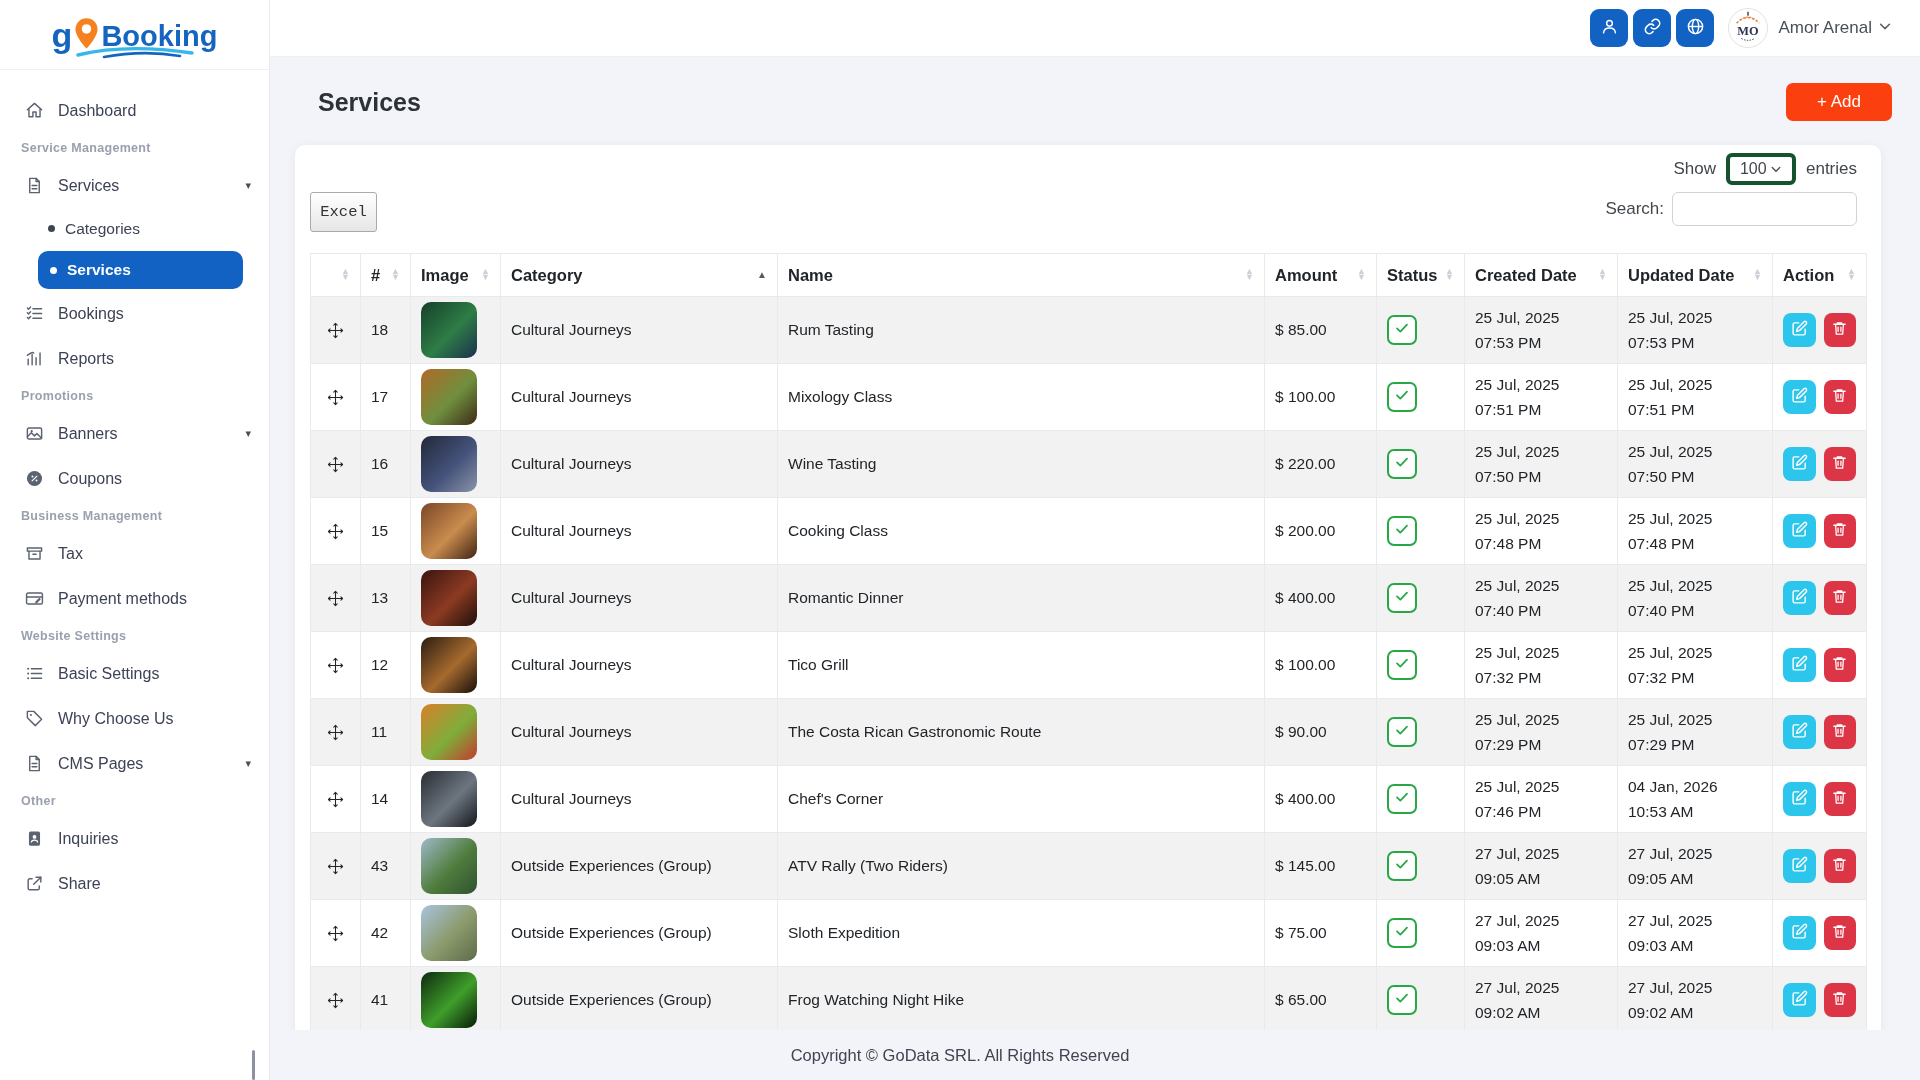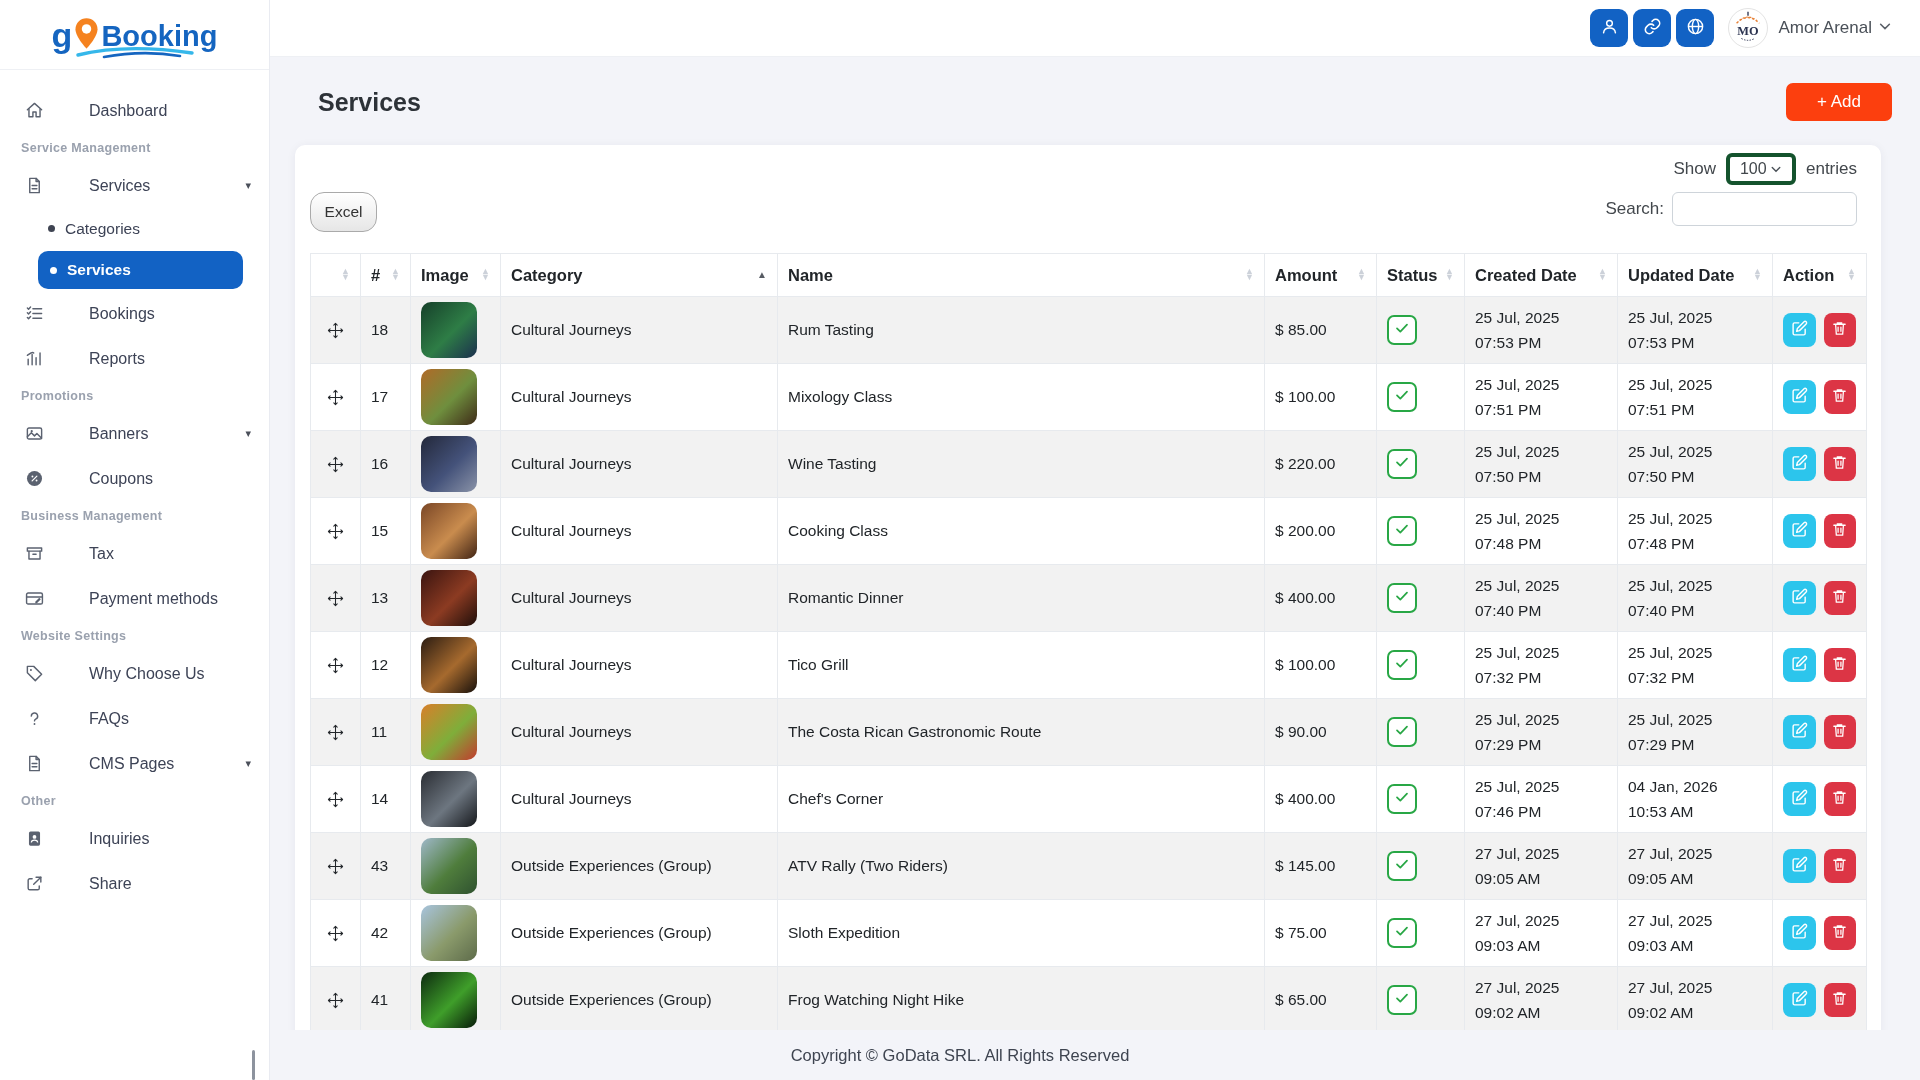--- a/index.html
+++ b/index.html
@@ -13,21 +13,21 @@
   .logo-wrap { height:70px; display:flex; align-items:center; justify-content:center;
                border-bottom:1px solid #eef0f4; position:relative; }
   .logo { display:flex; align-items:flex-end; position:relative; }
   .logo-g { font-size:34px; font-weight:bold; color:#1565c0; line-height:0.9; }
   .logo-pin { width:27px; height:34px; margin:0 1px -2px 1px; position:relative; top:-2px; }
   .logo-rest { font-size:29px; font-weight:bold; color:#1565c0; line-height:1; }
   .logo-swoosh { position:absolute; left:24px; bottom:-8px; width:120px; height:14px; }
   .side-menu { padding:18px 0 0 0; }
   .side-section { height:30px; display:flex; align-items:center; padding-left:21px;
                   font-size:12.5px; font-weight:bold; color:#9aa1ae; letter-spacing:.3px; }
-  .side-link { height:45px; display:flex; align-items:center; padding:0 18px 0 24px; cursor:pointer;gap:31px; }
+  .side-link { height:45px; display:flex; align-items:center; padding:0 18px 0 24px; cursor:pointer; }
   .side-icon { width:20px; height:20px; margin-right:14px; display:flex; align-items:center; justify-content:center; }
   .side-icon svg { width:19px; height:19px; }
   .side-label { font-size:16px; color:#3d4356; }
   .side-caret { margin-left:auto; font-size:11px; color:#4a4f5a; }
   .side-sub { height:41px; display:flex; align-items:center; padding-left:48px; cursor:pointer; }
   .side-sub .bullet { width:7px; height:7px; border-radius:50%; background:#3f4452; margin-right:10px; }
   .side-sub .sub-label { font-size:15.5px; color:#3d4356; }
   .side-sub.active { background:#1262c4; border-radius:10px; margin:2px 26px 2px 38px; height:38px; padding-left:12px; }
   .side-sub.active .bullet { background:#ffffff; }
   .side-sub.active .sub-label { color:#ffffff; font-weight:bold; }
@@ -57,22 +57,22 @@
   .show-label, .entries-label { font-size:17px; color:#42474c; }
   .page-size { width:70px; height:32px; border:4px solid #14532d; border-radius:6px; margin:0 10px;
                display:flex; align-items:center; justify-content:space-between; padding:0 10px; cursor:pointer;
                font-size:16px; color:#42474c; background:#fff; }
   .page-size svg { width:12px; height:12px; }
   .search-row { position:absolute; right:24px; top:47px; display:flex; align-items:center; }
   .search-label { font-size:17px; color:#42474c; margin-right:8px;margin-left:36px; }
   .search-input { width:185px; height:34px; border:1px solid #ced4da; border-radius:6px; padding:0 8px;
                   font-size:15px; font-family:inherit; outline:none; }
   .excel-btn { position:absolute; left:15px; top:47px; width:67px; height:40px;
-               background:linear-gradient(#ffffff,#e6e6e6); border:1px solid #aaaaaa; border-radius:14px;
-               font-size:15.5px; color:#333; cursor:pointer; font-family:Liberation Sans, sans-serif; }
+               background:linear-gradient(#ffffff,#e6e6e6); border:1px solid #aaaaaa; border-radius:3px;
+               font-size:15.5px; color:#333; cursor:pointer; font-family:Liberation Mono, monospace; }
 
   
   .tbl-wrap { position:absolute; left:15px; top:108px; width:1556px; }
   table { border-collapse:collapse; table-layout:fixed; width:1556px; }
   th, td { border:1px solid #e7eaee; overflow:hidden; }
   th { height:43px; font-size:16.5px; font-weight:bold; color:#212529; text-align:left; padding:0 10px; cursor:pointer; background:#fff; }
   .th-inner { display:flex; align-items:center; justify-content:space-between; }
   .sort { display:inline-flex; flex-direction:column; line-height:0.62; font-size:9px; color:#ccd1d9; margin-left:4px; }
   .sort.asc { color:#565b63; font-size:10px; }
   td { height:67px; font-size:15.5px; color:#212529; padding:0 10px; vertical-align:middle; }
@@ -207,34 +207,36 @@
               <path d="M2 10h20" fill="none" stroke="#5b6270" stroke-width="1.8" stroke-linecap="round" stroke-linejoin="round"></path>
               <path d="M13 16l5-5 2 2-5 5h-2z" fill="#5b6270"></path>
             </svg>
           </span>
             <span class="side-label">Payment methods</span>
             </div>
         <div class="side-section">Website Settings</div>
         <div class="side-link">
             <span class="side-icon">
             <svg viewBox="0 0 24 24">
+              <path d="M8 6h13M8 12h13M8 18h13" fill="none" stroke="#5b6270" stroke-width="1.8" stroke-linecap="round" stroke-linejoin="round"></path>
+              <circle cx="4" cy="6" r="1.3" fill="#5b6270"></circle>
+              <circle cx="4" cy="12" r="1.3" fill="#5b6270"></circle>
+              <circle cx="4" cy="18" r="1.3" fill="#5b6270"></circle>
+            </svg>
+          </span>
+            <span class="side-label">Basic Settings</span>
+            </div>
+        <div class="side-link">
+            <span class="side-icon">
+            <svg viewBox="0 0 24 24">
               <path d="M3 3h8l10 10-8 8L3 11z" fill="none" stroke="#5b6270" stroke-width="1.8" stroke-linecap="round" stroke-linejoin="round"></path>
               <circle cx="7.5" cy="7.5" r="1.3" fill="#5b6270"></circle>
             </svg>
           </span>
             <span class="side-label">Why Choose Us</span>
-            </div>
-        <div class="side-link">
-            <span class="side-icon">
-            <svg viewBox="0 0 24 24">
-              <path d="M8 9a4 4 0 1 1 5.5 3.7c-1 .5-1.5 1.2-1.5 2.3" fill="none" stroke="#5b6270" stroke-width="1.8" stroke-linecap="round" stroke-linejoin="round"></path>
-              <circle cx="12" cy="19" r="1.2" fill="#5b6270"></circle>
-            </svg>
-          </span>
-            <span class="side-label">FAQs</span>
             </div>
         <div class="side-link">
             <span class="side-icon">
             <svg viewBox="0 0 24 24">
               <path d="M6 3h8l4 4v14H6z" fill="none" stroke="#5b6270" stroke-width="1.8" stroke-linecap="round" stroke-linejoin="round"></path>
               <path d="M14 3v4h4" fill="none" stroke="#5b6270" stroke-width="1.8" stroke-linecap="round" stroke-linejoin="round"></path>
               <path d="M9 12h6M9 16h6" fill="none" stroke="#5b6270" stroke-width="1.8" stroke-linecap="round" stroke-linejoin="round"></path>
             </svg>
           </span>
             <span class="side-label">CMS Pages</span>

